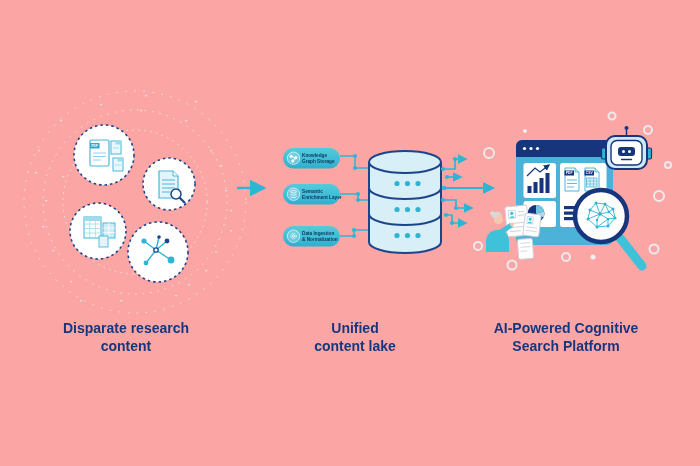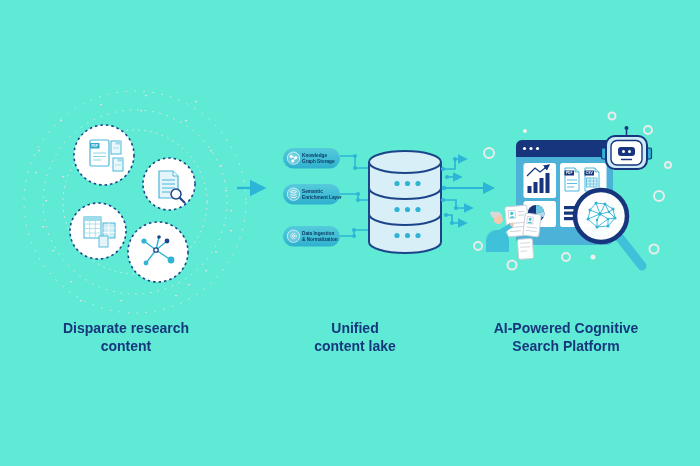--- a/index.html
+++ b/index.html
@@ -1,16 +1,16 @@
 <!DOCTYPE html>
 <html><head>
 <meta charset="utf-8">
 <style>
   html,body{margin:0;padding:0;background:#fff;}
-  .canvas{position:relative;width:700px;height:466px;background:#5eead4;overflow:hidden;
+  .canvas{position:relative;width:700px;height:466px;background:#fca5a5;overflow:hidden;
           font-family:"Liberation Sans",sans-serif;}
   svg{display:block;}
   text{font-family:"Liberation Sans","DejaVu Sans",sans-serif;}
   .stage-lbl{font-size:14px;font-weight:bold;fill:#17377d;}
   .pill-t{font-size:4.7px;font-weight:bold;fill:#0e3a63;}
   .tag-t{font-size:3.3px;font-weight:bold;fill:#ffffff;}
 </style>
 </head>
 <body>
 

